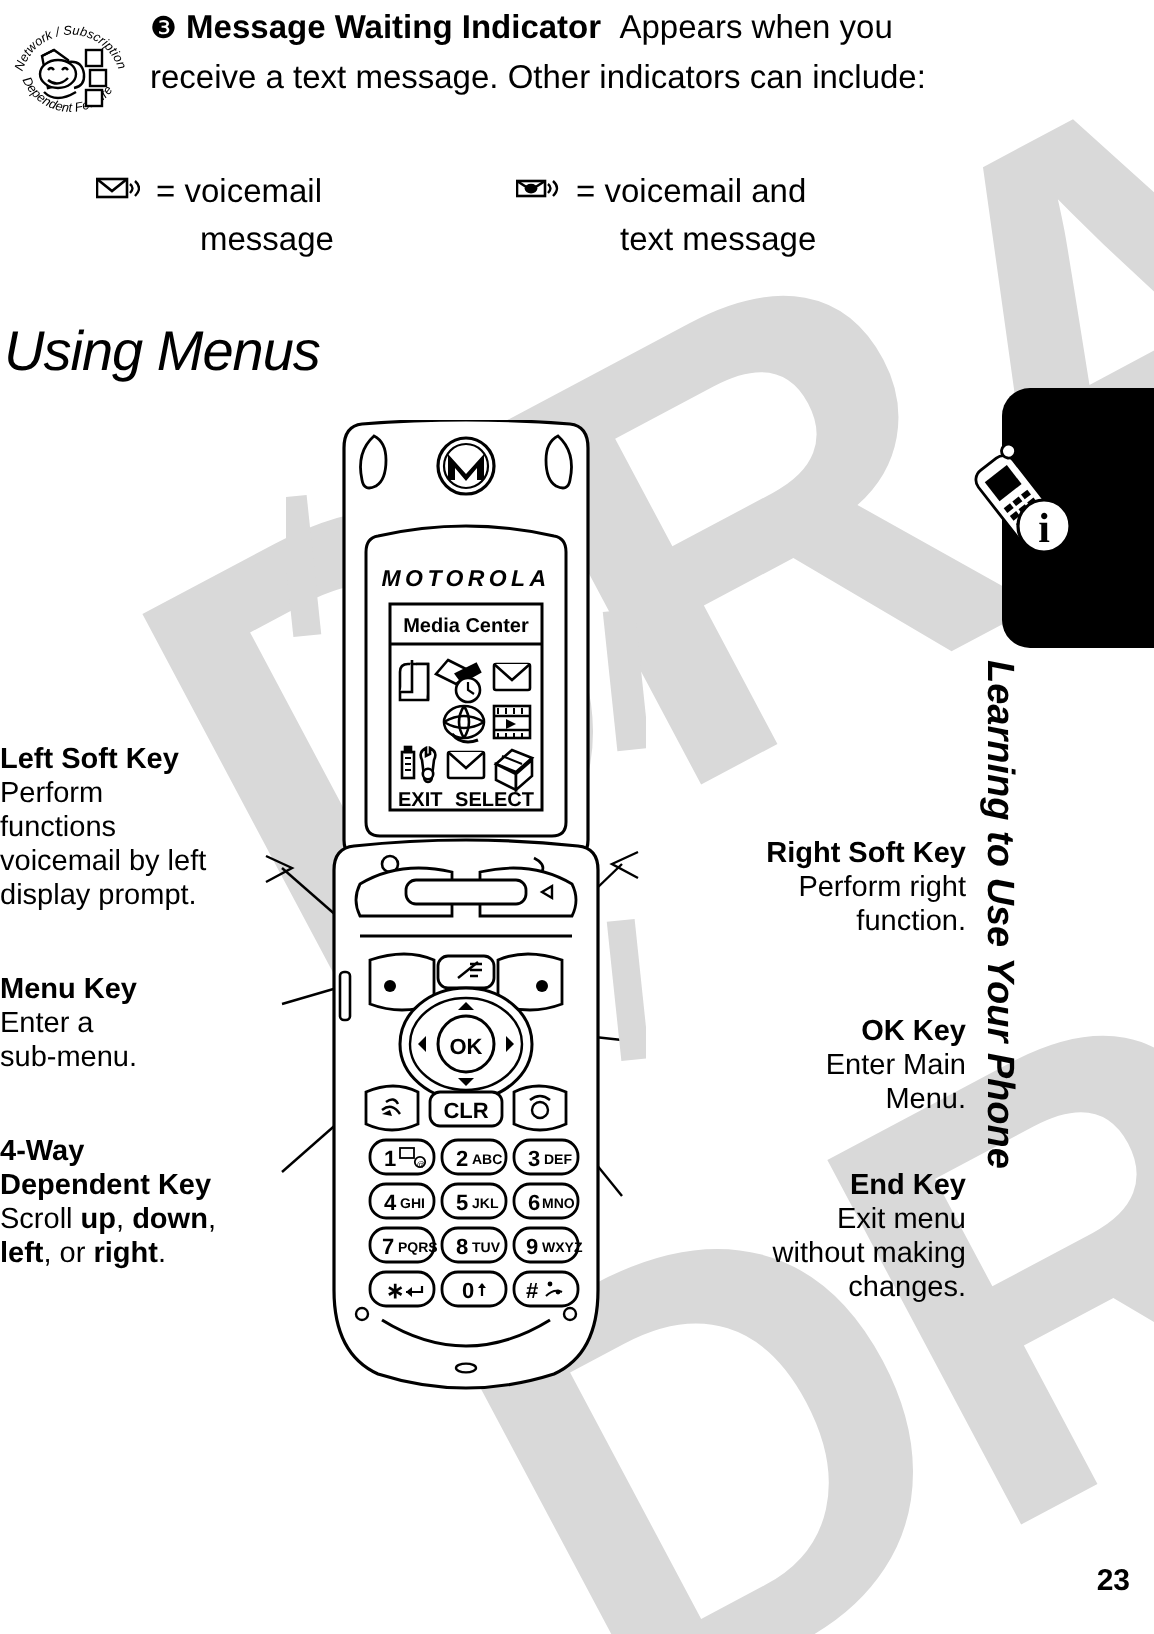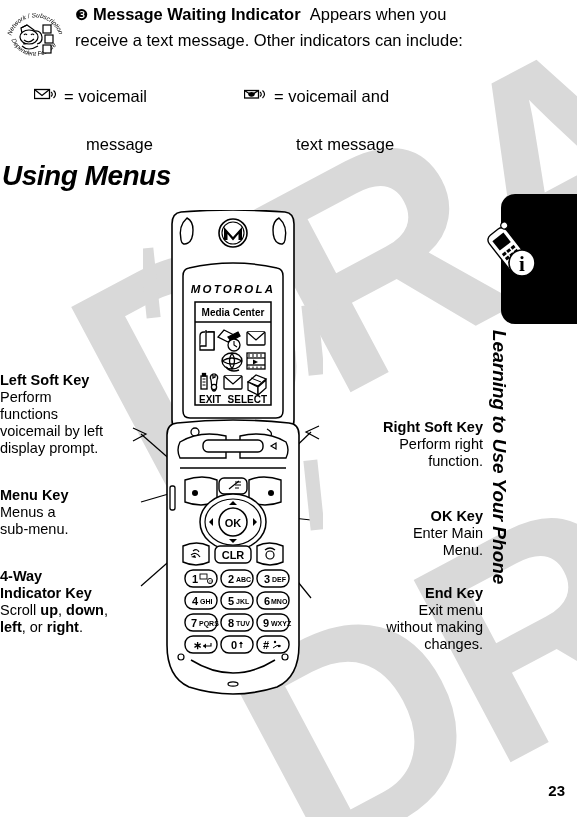--- a/index.html
+++ b/index.html
@@ -43,33 +43,33 @@
     position:absolute; left:75px; top:2px; width:420px;
     z-index:3;
   }
   .note-body p {
     font-size:16.5px; line-height:25px; color:#000;
   }
   .note-num { font-family:"DejaVu Sans", sans-serif; font-size:15px; }
   .note-bold { font-weight:bold;text-align:right; }
 
   .indicators {
-    position:absolute; left:34px; top:84px; width:470px; z-index:3;
+    position:absolute; left:48px; top:84px; width:470px; z-index:3;
     display:flex;
   }
   .ind { width:208px; display:flex; }
   .ind:nth-child(2){ margin-left:2px; }
   .ind-icon { width:30px; padding-top:3px; flex:0 0 30px; }
   .ind-text { font-size:16.5px; line-height:24px; }
-  .ind-text .l2 { display:block; padding-left:22px;margin-top:24px; }
+  .ind-text .l2 { display:block; padding-left:22px; }
 
   
   .heading {
     position:absolute; left:2px; top:160px; z-index:3;
-    font-size:28px; font-weight:bold; font-style:italic;
+    font-size:28px; font-weight:normal; font-style:italic;
     letter-spacing:-0.5px;
   }
 
   
   .phone-wrap { position:absolute; left:143px; top:210px; width:180px; height:490px; z-index:3; }
 
   
   .callout { position:absolute; z-index:4; }
   .callout .ctitle { font-weight:bold; font-size:14.5px; line-height:17px; }
   .callout .cbody  { font-size:14.5px; line-height:17px; }
@@ -413,27 +413,27 @@
   <div class="callout co-left co-lsk">
     <div class="ctitle">Left Soft Key</div>
     <div class="cbody">Perform</div>
     <div class="cbody">functions</div>
     <div class="cbody">voicemail by left</div>
     <div class="cbody">display prompt.</div>
   </div>
 
   <div class="callout co-left co-menu">
     <div class="ctitle">Menu Key</div>
-    <div class="cbody">Menus a</div>
+    <div class="cbody">Enter a</div>
     <div class="cbody">sub-menu.</div>
   </div>
 
   <div class="callout co-left co-nav">
     <div class="ctitle">4-Way</div>
-    <div class="ctitle">Indicator Key</div>
+    <div class="ctitle">Dependent Key</div>
     <div class="cbody">
       <span>Scroll </span><b>up</b><span>, </span><b>down</b><span>,</span>
     </div>
     <div class="cbody">
       <b>left</b><span>, or </span><b>right</b><span>.</span>
     </div>
   </div>
 
   <div class="callout co-right co-rsk">
     <div class="ctitle">Right Soft Key</div>

